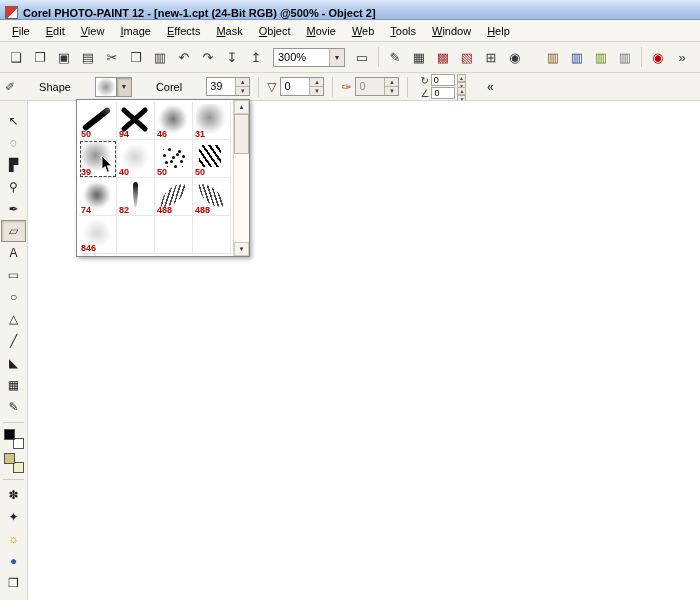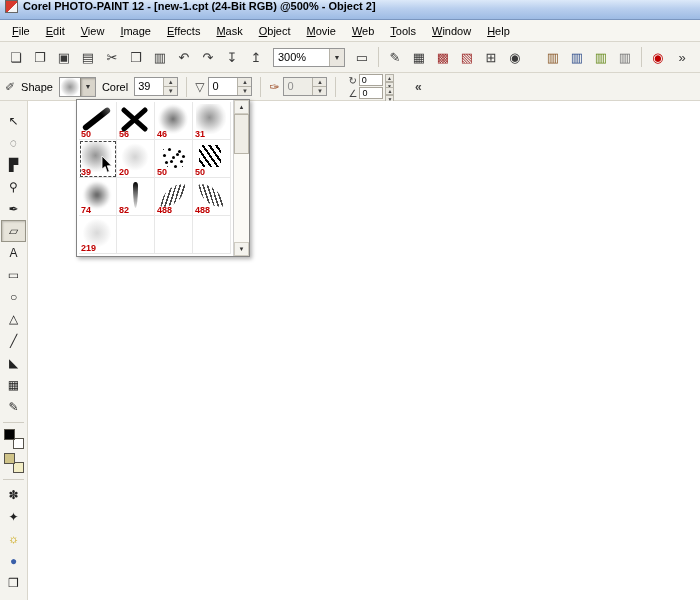--- a/index.html
+++ b/index.html
@@ -1,20 +1,20 @@
 <!DOCTYPE html>
 <html><head>
 <meta charset="utf-8">
 <style>
   html,body{margin:0;padding:0}
   body{width:700px;height:600px;overflow:hidden;font-family:"Liberation Sans",sans-serif;font-size:11px;color:#000;background:#fff}
   .window{position:relative;width:700px;height:600px;display:flex;flex-direction:column;background:#f2f1ea}
 
   
-  .titlebar{height:19px;flex:0 0 19px;display:flex;align-items:flex-start;gap:5px;padding:0 5px;
+  .titlebar{height:19px;flex:0 0 19px;display:flex;align-items:flex-end;gap:5px;padding:0 5px;
     background:linear-gradient(#dcе9f9,#b9cfee 45%,#9dbbe4);background:linear-gradient(#dce9f9,#b9cfee 45%,#9dbbe4);
     border-bottom:1px solid #7a96bf;font-weight:bold}
   .app-icon{width:13px;height:13px;box-sizing:border-box;border:1px solid #666;
     background:linear-gradient(135deg,#d83a2e 0 55%,#f6f6f6 55%)}
   .title-text{white-space:nowrap;overflow:hidden}
 
   
   .menubar{height:21px;flex:0 0 21px;display:flex;align-items:center;background:#f7f6f1;border-bottom:1px solid #d9d6cc;padding-left:4px}
   .menu-item{padding:3px 8px;cursor:default}
   .menu-item u{text-decoration:underline}
@@ -28,21 +28,21 @@
   .tbtn{width:22px;height:22px;display:flex;align-items:center;justify-content:center;border:1px solid transparent;border-radius:2px;cursor:default}
   .tbtn .glyph{font-size:13px;line-height:1;color:#3a3a3a}
   .tsep{width:1px;height:20px;background:#cfccc2;margin:0 4px}
 
   .combo{display:flex;align-items:center;height:19px;width:72px;box-sizing:border-box;border:1px solid #969696;background:#fff;margin:0 5px}
   .combo .val{flex:1;padding:0 4px}
   .dd{width:15px;height:100%;box-sizing:border-box;display:flex;align-items:center;justify-content:center;
     font-size:7px;color:#333;background:#e9e6df;border-left:1px solid #b5b2a8}
 
   
-  .prop .label{margin:0 2px}
+  .prop .label{margin:0 20px}
   .prop .glyph{font-size:12px;color:#444}
   .shape-dd{display:flex;height:20px;box-sizing:border-box;border:1px solid #969696;background:#fff}
   .shape-dd .nib{width:20px;height:100%;background:radial-gradient(circle at 50% 50%,rgba(80,80,80,.6),rgba(140,140,140,.3) 50%,transparent 72%)}
   .shape-dd .dd.pressed{background:#d9d5cb;border-left:1px solid #8d8a80;box-shadow:inset 1px 1px 2px rgba(0,0,0,.25)}
   .numbox{display:flex;height:19px;box-sizing:border-box;border:1px solid #969696;background:#fff}
   .numbox .val{min-width:22px;padding:2px 3px 0}
   .numbox.disabled{background:#eeede7}
   .numbox.disabled .val{color:#8d8d8d}
   .spinner{display:flex;flex-direction:column;width:13px;border-left:1px solid #b5b2a8}
   .spinner span{flex:1;display:flex;align-items:center;justify-content:center;font-size:6px;color:#444;background:#eceae3}
@@ -345,40 +345,40 @@
   </div>
 
   <div class="flyout">
     <div id="nibgrid">
         <div class="cell">
           <div class="pv slash"></div>
           <span class="num">50</span>
         </div>
         <div class="cell">
           <div class="pv cross"></div>
-          <span class="num">56</span>
+          <span class="num">94</span>
         </div>
         <div class="cell">
           <div class="pv spot"></div>
           <span class="num">46</span>
         </div>
         <div class="cell">
           <div class="pv grain"></div>
           <span class="num">31</span>
         </div>
         <div class="cell sel">
           <div class="pv grain"></div>
           <span class="num">39</span>
           <div class="cursor"><svg width="12" height="18" viewBox="0 0 12 18">
               <polygon points="1,0 1,13 4.2,10.6 6.2,16.2 8.3,15.4 6.3,9.8 10.5,9.8" fill="#000" stroke="#fff" stroke-width="0.8"></polygon>
             </svg></div>
         </div>
         <div class="cell">
           <div class="pv faintspot"></div>
-          <span class="num">20</span>
+          <span class="num">40</span>
         </div>
         <div class="cell">
           <div class="pv scatter"></div>
           <span class="num">50</span>
         </div>
         <div class="cell">
           <div class="pv hatch"></div>
           <span class="num">50</span>
         </div>
         <div class="cell">
@@ -392,21 +392,21 @@
         <div class="cell">
           <div class="pv leaf"></div>
           <span class="num">488</span>
         </div>
         <div class="cell">
           <div class="pv leaf2"></div>
           <span class="num">488</span>
         </div>
         <div class="cell">
           <div class="pv speck"></div>
-          <span class="num">219</span>
+          <span class="num">846</span>
         </div>
         <div class="cell empty"></div>
         <div class="cell empty"></div>
         <div class="cell empty"></div>
       </div>
     <div class="fly-scroll">
       <div class="scroll-btn">
         <span>▲</span>
       </div>
       <div class="scroll-track">

